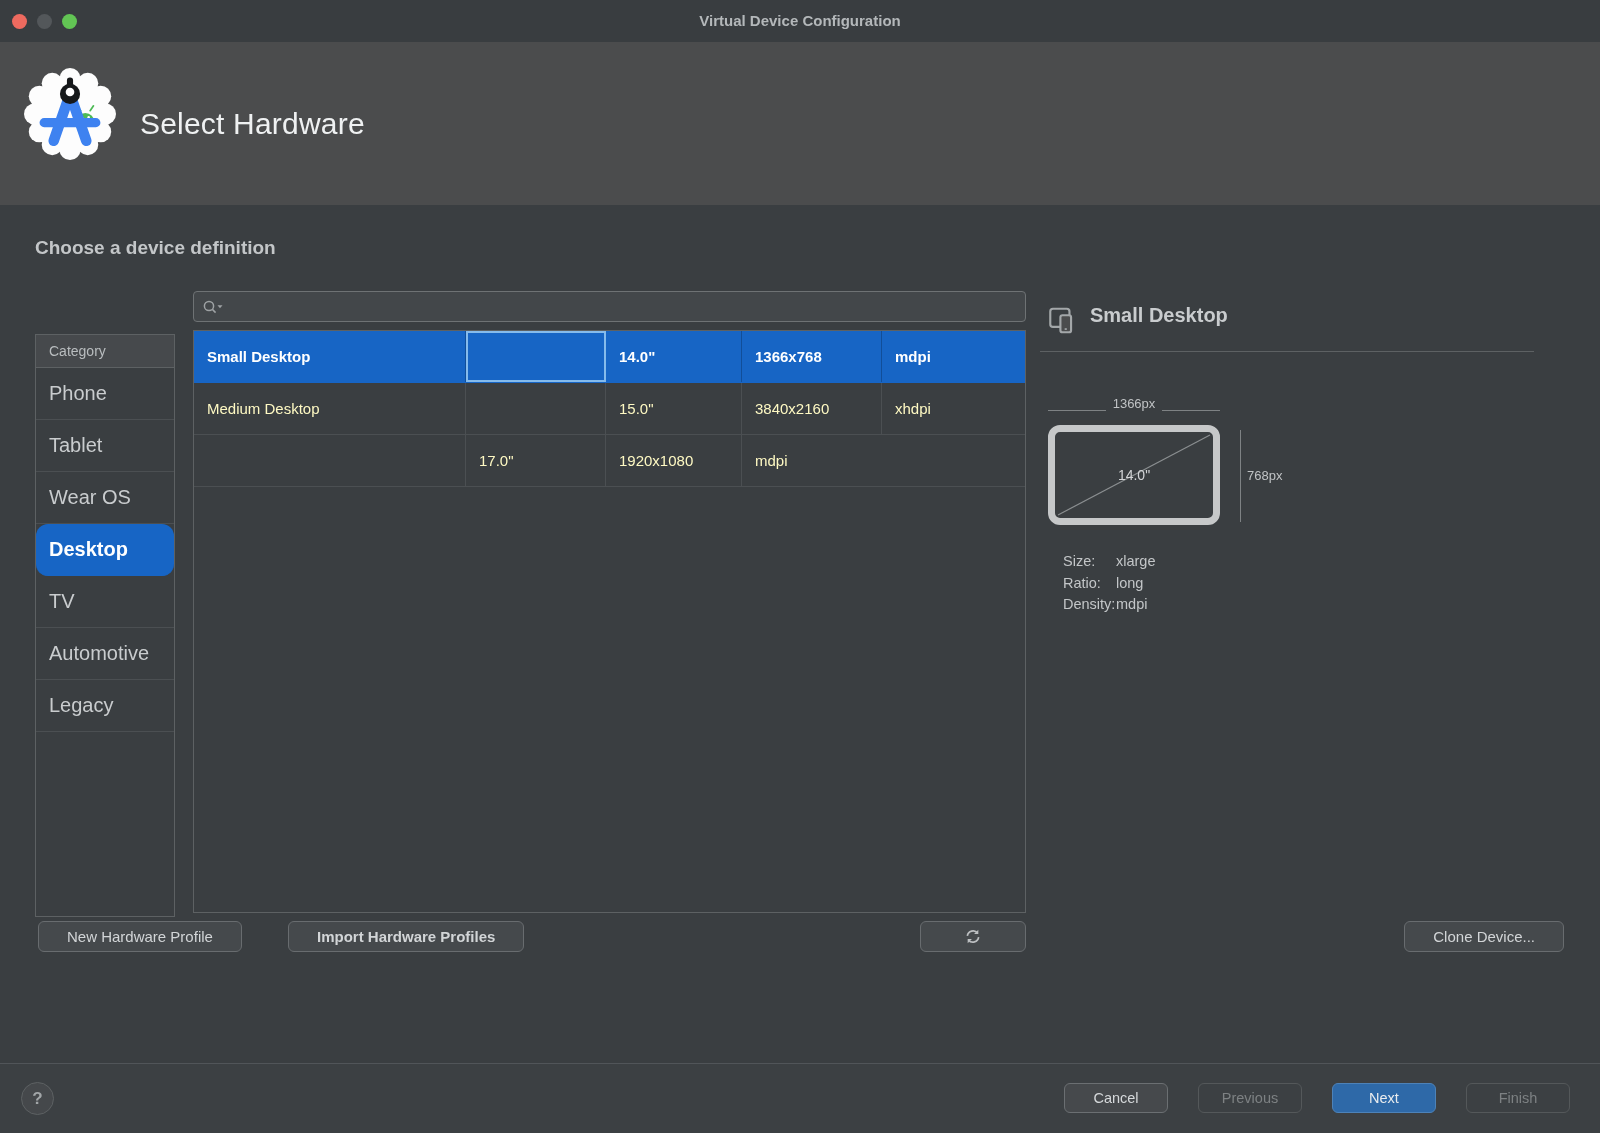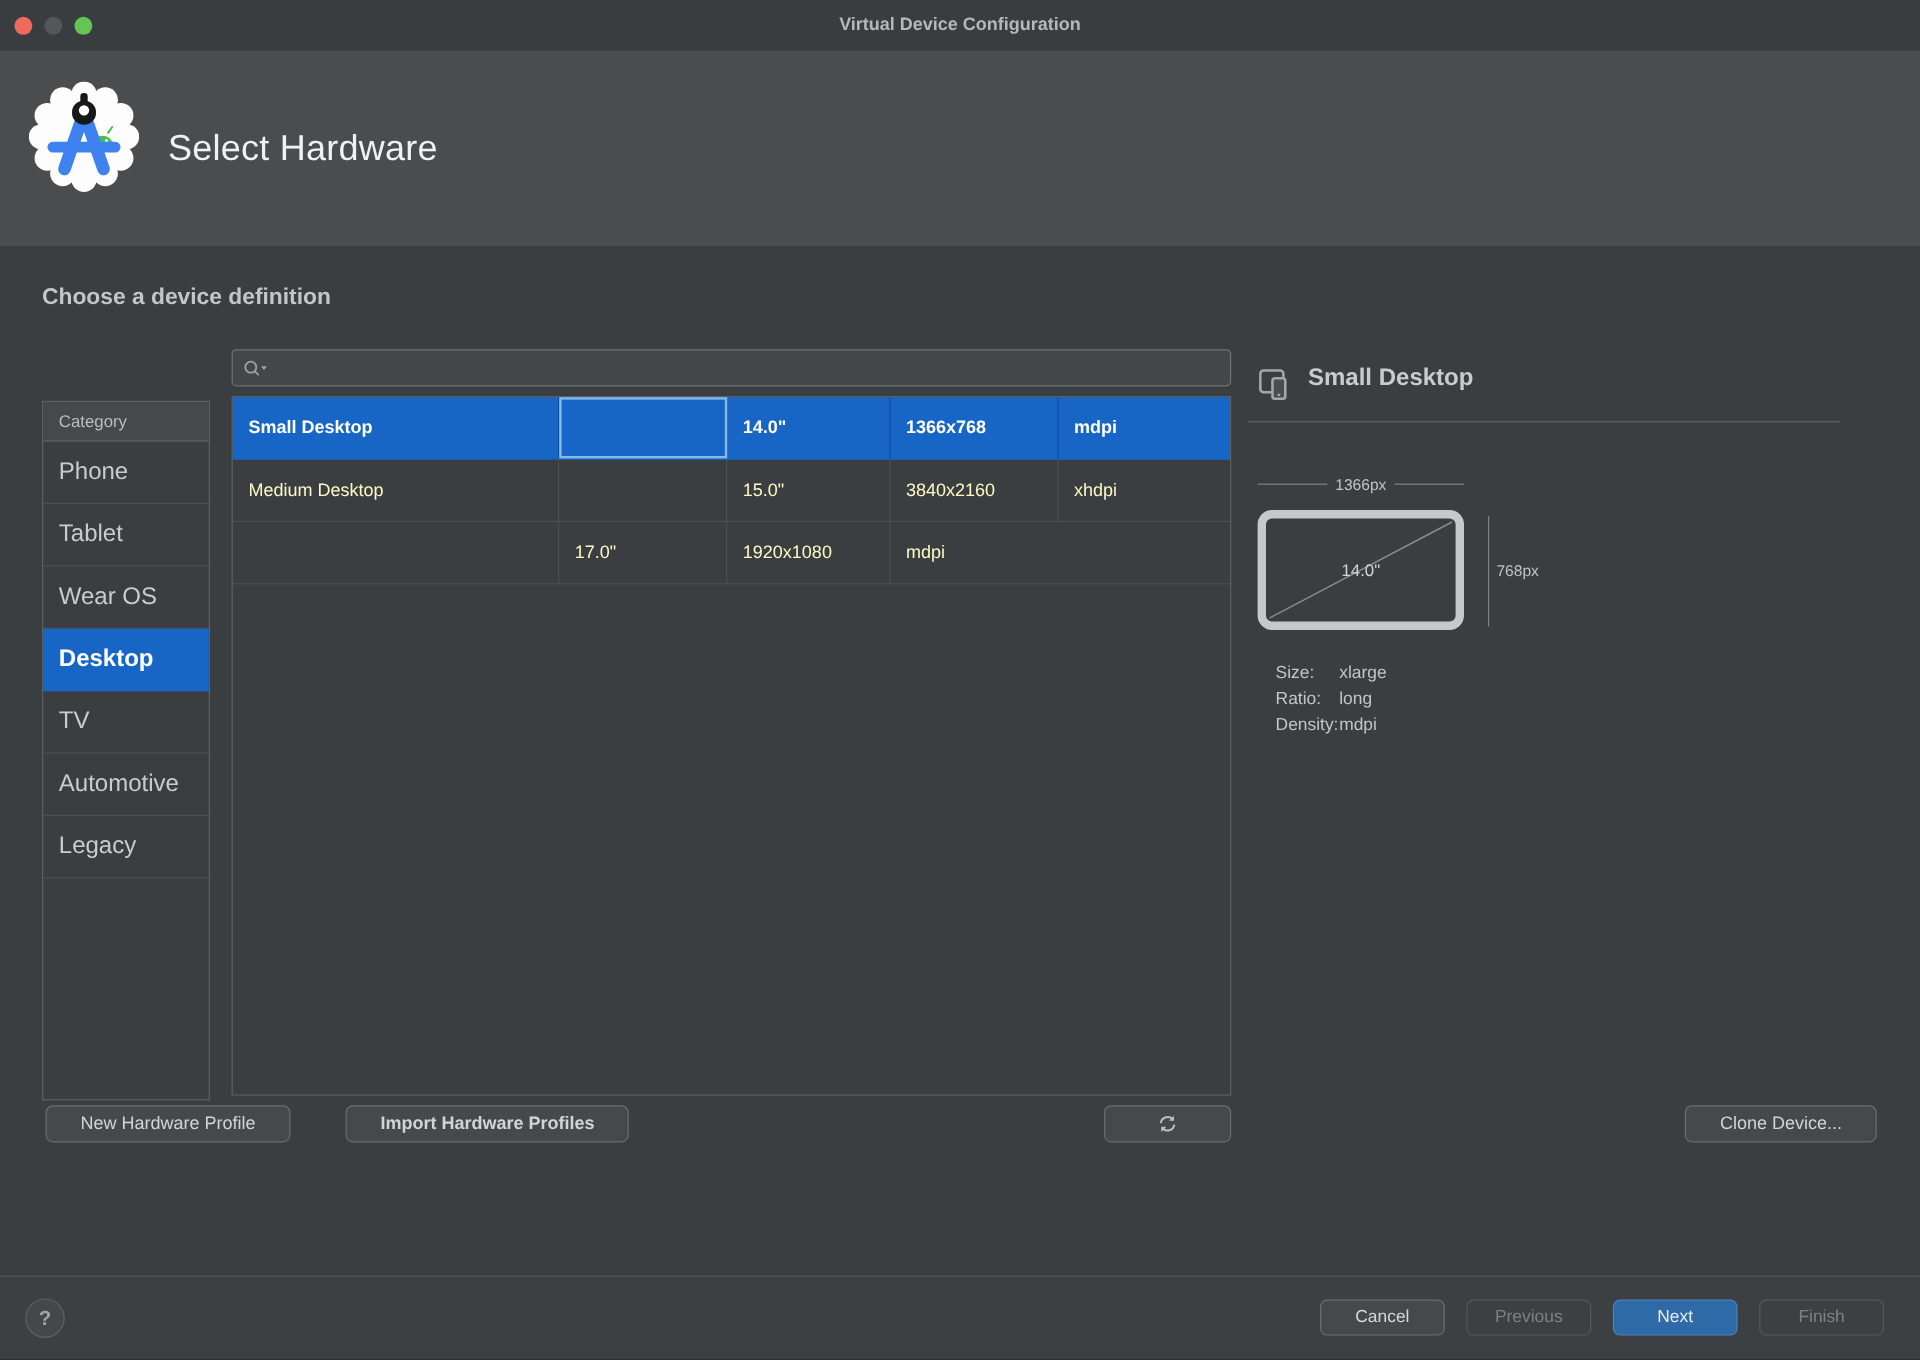--- a/index.html
+++ b/index.html
@@ -29,21 +29,21 @@
   .searchbox{ position:absolute; left:193px; top:291px; width:833px; height:31px; background:#43474a;
     border:1px solid #6e7274; border-radius:4px; display:flex; align-items:center; padding:0 8px; }
   .searchbox input{ flex:1; background:transparent; border:none; outline:none; color:#d4d7d9; font-size:14px; }
 
   
   .category{ position:absolute; left:35px; top:334px; width:140px; height:583px; border:1px solid #5d6163; }
   .cat-header{ height:33px; background:#46494c; border-bottom:1px solid #5d6163; color:#b9bdbf;
     font-size:14px; line-height:32px; padding-left:13px; }
   .cat-item{ height:52px; display:flex; align-items:center; padding-left:13px; font-size:20px;
     color:#c9ccce; border-bottom:1px solid #4b4f52; cursor:default; }
-  .cat-item.selected{ background:#1765c5; color:#ffffff; font-weight:600; border-bottom-color:#1765c5; }
+  .cat-item.selected{ background:#1765c5; color:#ffffff; font-weight:600; border-bottom-color:#1765c5;border-radius:12px; }
 
   
   .devtable{ position:absolute; left:193px; top:330px; width:833px; height:583px; border:1px solid #5d6163; }
   .thead, .trow{ display:grid; grid-template-columns:272px 140px 136px 140px auto; }
   .thead{ height:33px; background:#46494c; border-bottom:1px solid #5d6163; }
   .thead .th{ font-size:14px; color:#b9bdbf; line-height:32px; padding-left:13px; border-right:1px solid #55585b; }
   .thead .th:last-child{ border-right:none; }
   .trow{ height:52px; border-bottom:1px solid #4b4f52; }
   .trow .td{ display:flex; align-items:center; padding-left:13px; font-size:15px; color:#fef9c3;
     border-right:1px solid #4b4f52; }
@@ -59,21 +59,21 @@
   #btn-new{ left:38px; top:921px; }
   #btn-import{ left:288px; top:921px;font-weight:bold; }
   #btn-refresh{ left:920px; top:921px; width:106px; }
   #btn-clone{ right:36px; top:921px; }
 
   
   .detail-title{ position:absolute; left:1090px; top:304px; font-size:20px; font-weight:bold; color:#c9ccce; }
   .detail-icon{ position:absolute; left:1046px; top:304px; }
   .detail-divider{ position:absolute; left:1040px; top:351px; width:494px; height:1px; background:#5d6163; }
 
-  .dim-top{ position:absolute; left:1048px; top:396px; width:172px; display:flex; align-items:center; gap:7px; }
+  .dim-top{ position:absolute; left:1048px; top:396px; width:172px; display:flex; align-items:flex-end; gap:7px; }
   .dim-top .dimline{ flex:1; height:1px; background:#7e8284; }
   .dim-top .dimlabel{ font-size:13px; color:#c0c3c5; }
 
   .screen{ position:absolute; left:1048px; top:425px; width:172px; height:100px;
     border:7px solid #c6c8c9; border-radius:12px; }
   .screen svg{ position:absolute; left:0; top:0; }
   .diag-label{ position:absolute; left:0; top:0; width:100%; height:100%; display:flex;
     align-items:center; justify-content:center; font-size:14px; color:#d3d5d7; }
 
   .dim-right-line{ position:absolute; left:1240px; top:430px; width:1px; height:92px; background:#7e8284; }
@@ -81,21 +81,21 @@
 
   .specs{ position:absolute; left:1063px; top:551px; font-size:14.5px; color:#c3c6c8; line-height:21.5px; }
   .specs .lbl{ display:inline-block; min-width:53px; }
 
   
   .bottombar{ position:absolute; left:0; top:1063px; width:100%; height:70px; background:#3c4043;
     border-top:1px solid #515559; }
   .help-btn{ position:absolute; left:21px; top:18px; width:33px; height:33px; border-radius:50%;
     background:#45484b; border:1px solid #5d6163; color:#a2a6a8; font-size:17px; font-weight:bold;
     display:flex; align-items:center; justify-content:center; cursor:pointer; }
-  .dialog-actions{ position:absolute; right:30px; top:19px; display:flex; gap:18px;align-items:center; }
+  .dialog-actions{ position:absolute; right:30px; top:19px; display:flex; gap:30px;align-items:center; }
   .dbtn{ height:30px; min-width:104px; border-radius:6px; font-size:14.5px; padding:0 18px;
     display:flex; align-items:center; justify-content:center; cursor:pointer;
     font-family:"Liberation Sans",sans-serif; }
   .dbtn.normal{ background:#46494c; border:1px solid #6b6f72; color:#d6d9db; }
   .dbtn.disabled{ background:transparent; border:1px solid #54585a; color:#7d8183; }
   .dbtn.primary{ background:#2e69a8; border:1px solid #4d82b8; color:#e9ecee; }
 </style>
 </head>
 <body>
 

